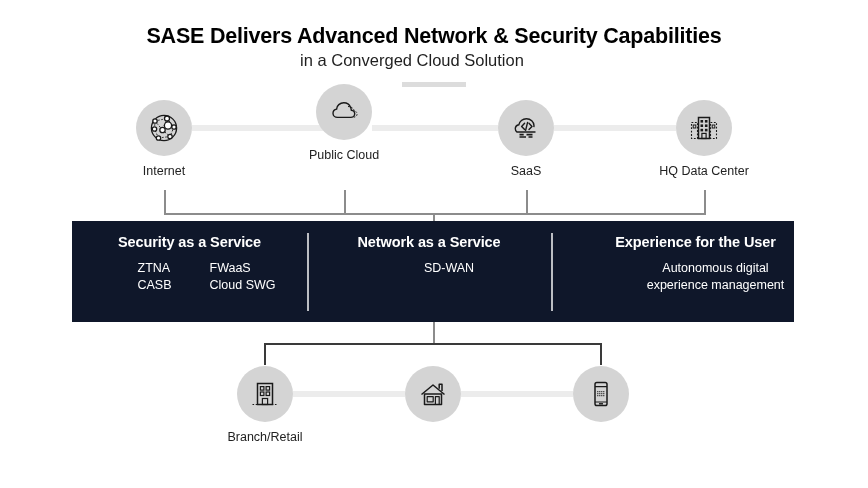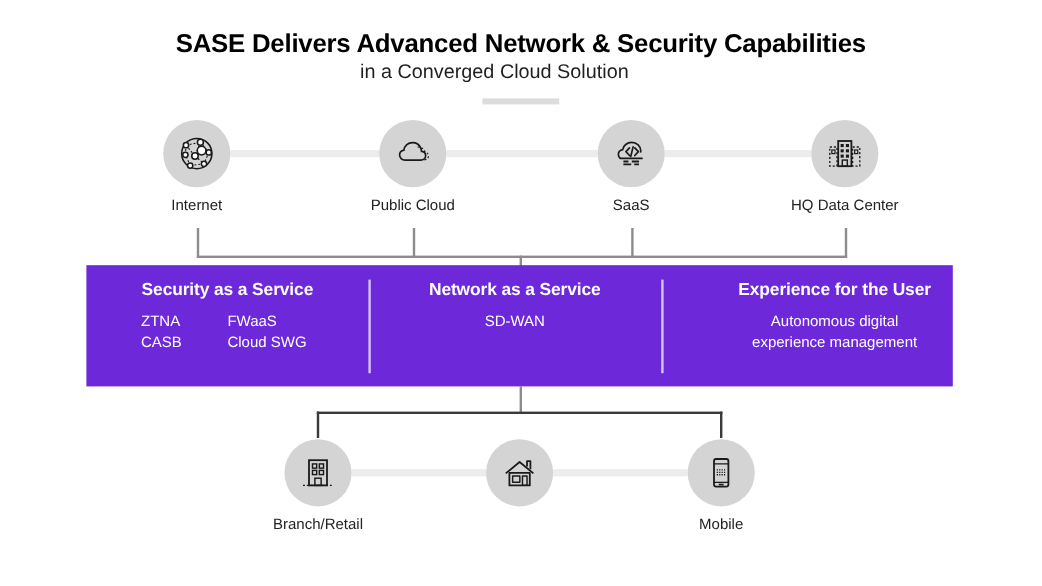--- a/index.html
+++ b/index.html
@@ -104,21 +104,21 @@
     background: #3a3a3a;
   }
 
   
   .panel {
     position: absolute;
     left: 72px;
     top: 221px;
     width: 722px;
     height: 101px;
-    background: #6d28d9;
+    background: #0f172a;
   }
   .panel-divider {
     position: absolute;
     top: 12px;
     width: 2px;
     height: 78px;
     background: #ffffff;
     opacity: 0.72;
   }
   .col {
@@ -140,20 +140,21 @@
   }
   .col-body {
     position: absolute;
     top: 39px;
     left: 0;
     width: 100%;
     text-align: center;
     color: #ffffff;
     font-size: 12.5px;
     line-height: 17px;
+    padding-left: 20px;
   }
   .tag-grid {
     display: inline-block;
     text-align: left;
   }
   .tag-grid .trow {
     display: flex;
   }
   .tag-grid .tcell {
     width: 72px;
@@ -186,21 +187,21 @@
         <circle cx="27" cy="16" r="2.2" fill="#ffffff"></circle>
         <circle cx="23" cy="25.5" r="2.2" fill="#ffffff"></circle>
         <circle cx="11.5" cy="27" r="2.2" fill="#ffffff"></circle>
         <circle cx="7.5" cy="18" r="2.2" fill="#ffffff"></circle>
         <circle cx="15.5" cy="19" r="2.7" fill="#ffffff"></circle>
       </svg>
     </div>
     <div class="node-label">Internet</div>
   </div>
 
-  <div class="node" style="left:316px; top:100px;text-decoration:underline;">
+  <div class="node" style="left:316px; top:84px;text-decoration:underline;">
     <div class="disc">
       <svg width="36" height="36" viewBox="0 0 36 36" fill="none" stroke="#1a1a1a" stroke-width="1.4">
         <path d="M22 12.5c3.2 0 5.6 1.9 6.3 4.3 1.6.3 2.8 1.6 2.8 3.2 0 1.8-1.6 3.2-3.5 3.2" stroke-dasharray="1.6 1.6" stroke-width="1"></path>
         <path d="M24.5 13.2c-1-2.6-3.6-4.4-6.7-4.4-3.9 0-7 2.8-7.2 6.3-2.1.4-3.6 2.1-3.6 4.1 0 2.3 2 4.2 4.5 4.2h13.2c2.2 0 4-1.6 4-3.6 0-1.9-1.5-3.4-3.4-3.6-.2-1.4-.4-2.3-.8-3z"></path>
       </svg>
     </div>
     <div class="node-label">Public Cloud</div>
   </div>
 
   <div class="node" style="left:498px; top:100px;">
@@ -317,16 +318,15 @@
 
   <div class="node" style="left:573px; top:366px;">
     <div class="disc">
       <svg width="32" height="32" viewBox="0 0 32 32" fill="none" stroke="#1a1a1a" stroke-width="1.5">
         <rect x="10" y="4.5" width="12" height="23" rx="1.8"></rect>
         <path d="M10 8.6h12 M10 24h12" stroke-width="1.1"></path>
         <path d="M12.3 13.6h7.4 M12.3 15.6h7.4 M12.3 17.6h7.4" stroke-dasharray="1 1" stroke-width="1.1"></path>
         <rect x="14" y="25.1" width="4" height="1.4" fill="#1a1a1a" stroke="none"></rect>
       </svg>
     </div>
-    <div class="node-label">Mobile</div>
   </div>
 
 </div>
 
 </body></html>

